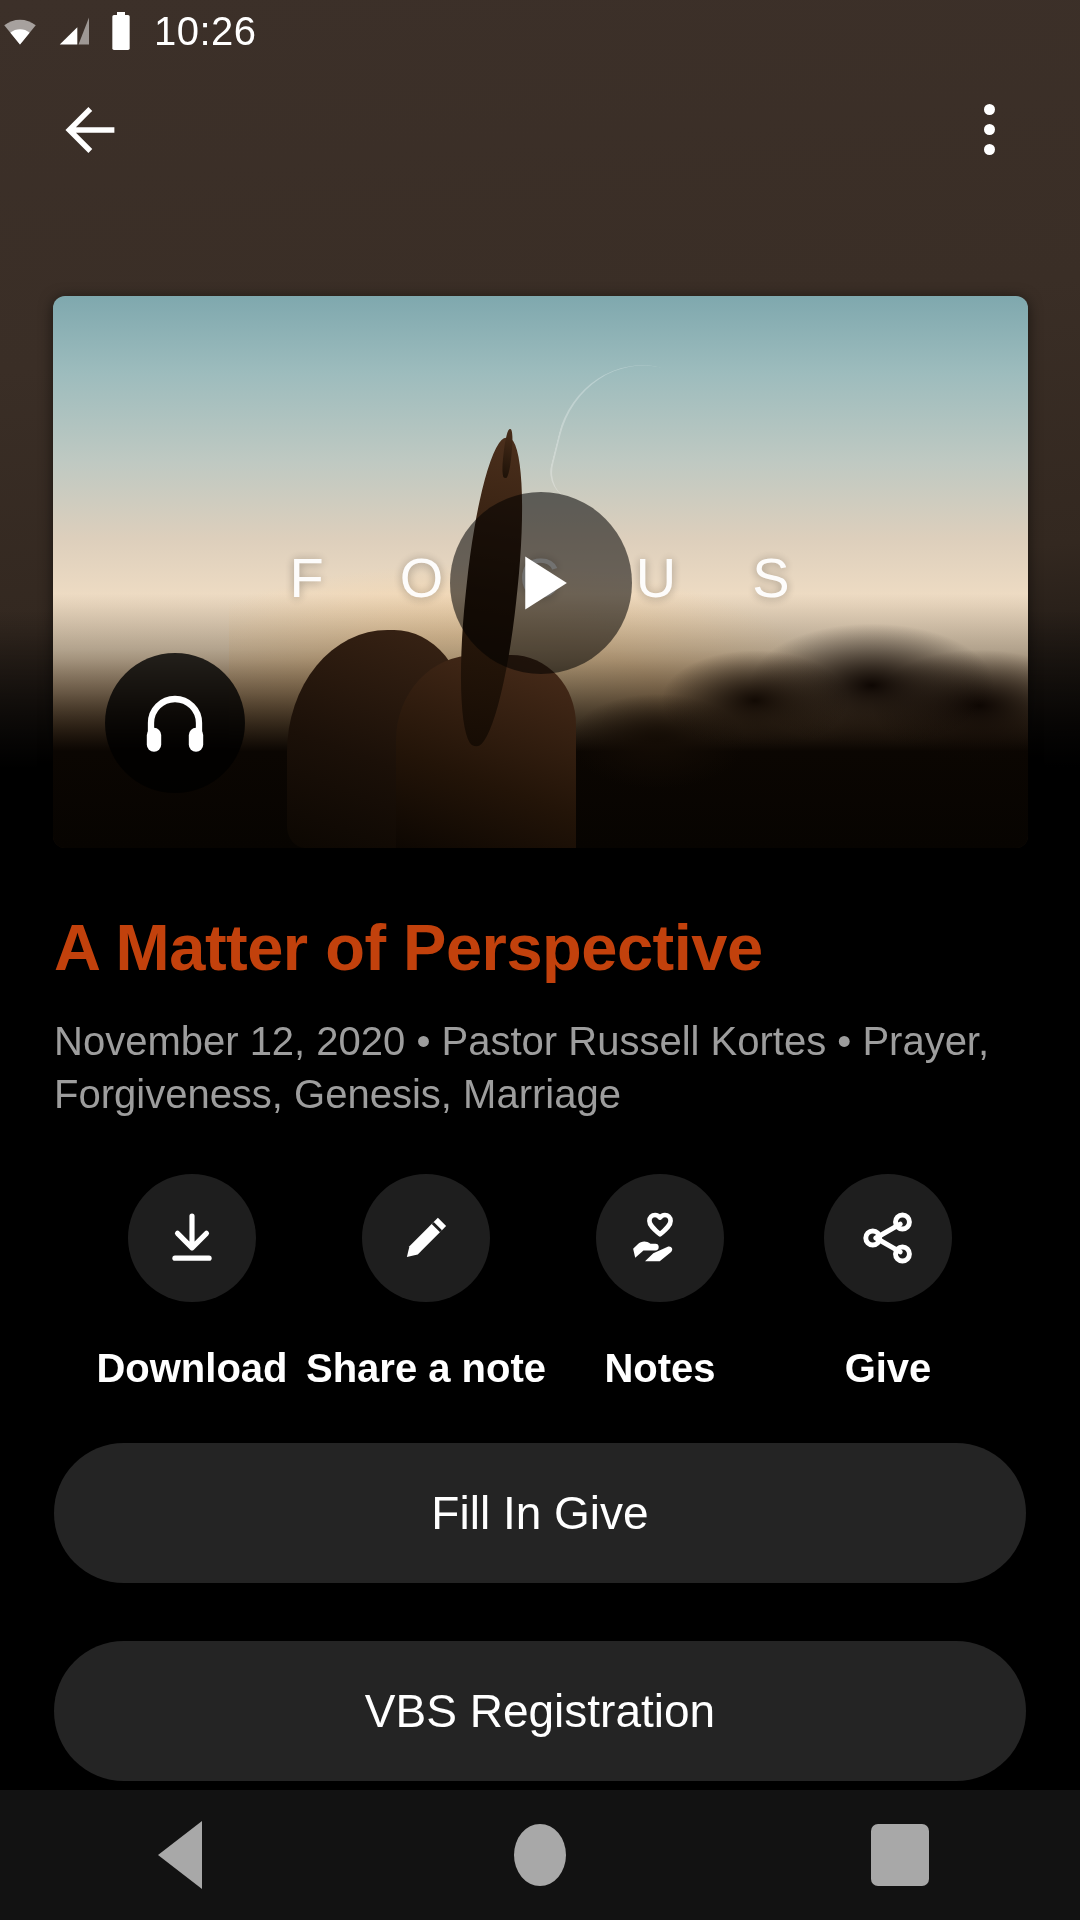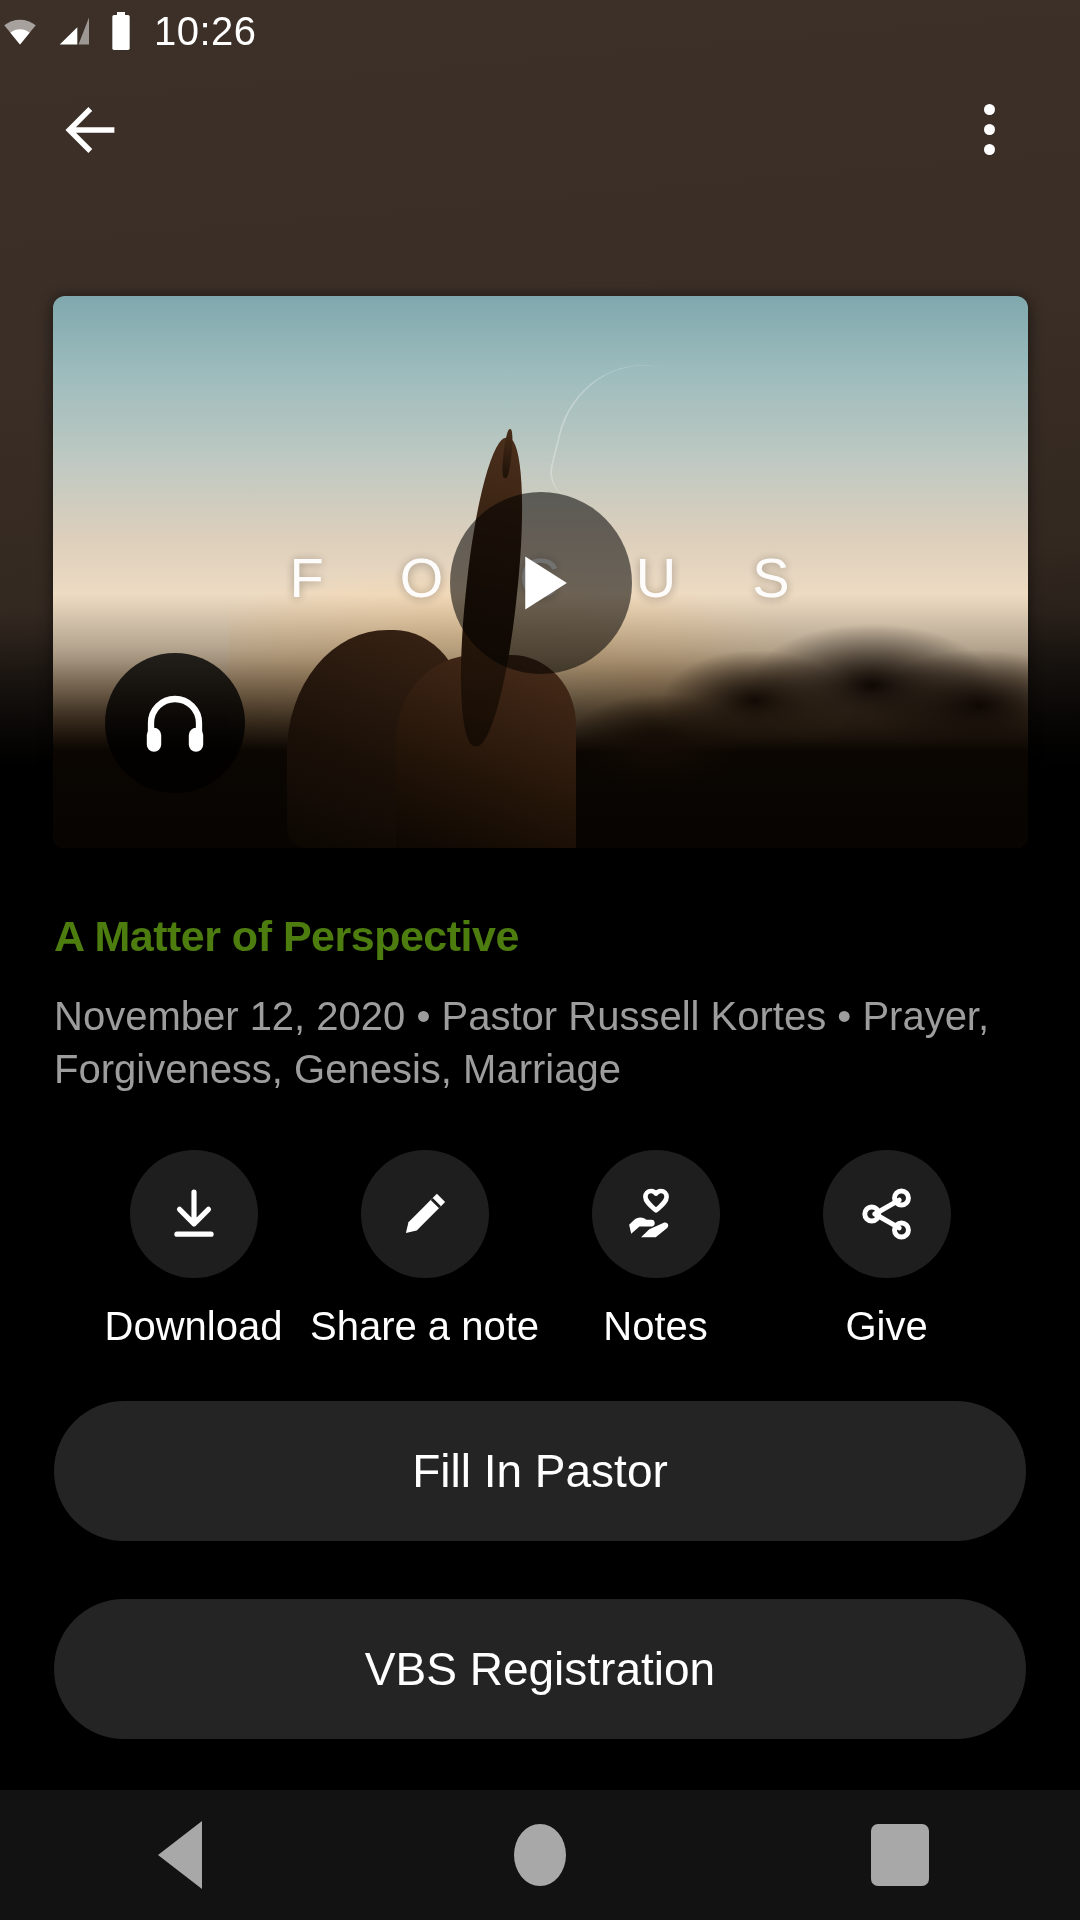--- a/index.html
+++ b/index.html
@@ -143,42 +143,42 @@
     display:flex; align-items:center; justify-content:center;
     cursor:pointer;
   }
 
   
   .content{
     position:absolute; left:0; top:852px; width:1080px; z-index:6;
     padding:0 54px;
   }
   .title{
-    color:#4d7c0f; font-size:43px; font-weight:700; line-height:1.12;
+    color:#c2410c; font-size:65px; font-weight:700; line-height:1.12;
     letter-spacing:-.5px; margin-top:60px;
   }
   .meta{
     color:#9d9d9d; font-size:40px; line-height:1.32; font-weight:400;
     margin-top:30px; max-width:960px;
   }
 
   
   .actions{
     display:flex; margin-top:54px; padding:0 24px;
   }
   .action{
     flex:1; display:flex; flex-direction:column; align-items:center; cursor:pointer;
   }
   .action-circle{
     width:128px; height:128px; border-radius:50%;
     background:#1e1e1e;
     display:flex; align-items:center; justify-content:center;
   }
   .action-label{
-    color:#ffffff; font-size:40px; margin-top:26px; font-weight:400;
+    color:#ffffff; font-size:40px; margin-top:44px; font-weight:700;
     white-space:nowrap;
   }
 
   
   .linkbtns{ margin-top:52px; display:flex; flex-direction:column; gap:58px; }
   .linkbtn{
     height:140px; border-radius:70px; background:#242424;
     display:flex; align-items:center; justify-content:center;
     color:#fff; font-size:46px; font-weight:400; cursor:pointer;
   }
@@ -316,21 +316,21 @@
             <circle cx="17.6" cy="5.8" r="2.7" fill="none" stroke="#ffffff" stroke-width="1.9"></circle>
             <circle cx="17.6" cy="18.2" r="2.7" fill="none" stroke="#ffffff" stroke-width="1.9"></circle>
           </svg>
         </div>
         <div class="action-label">Give</div>
       </div>
 
     </div>
 
     <div class="linkbtns">
-      <div class="linkbtn">Fill In Pastor</div>
+      <div class="linkbtn">Fill In Give</div>
       <div class="linkbtn">VBS Registration</div>
     </div>
   </div>
 
   <div class="navbar">
     <div class="nav-item">
       <span class="nav-back"></span>
     </div>
     <div class="nav-item">
       <span class="nav-home"></span>

